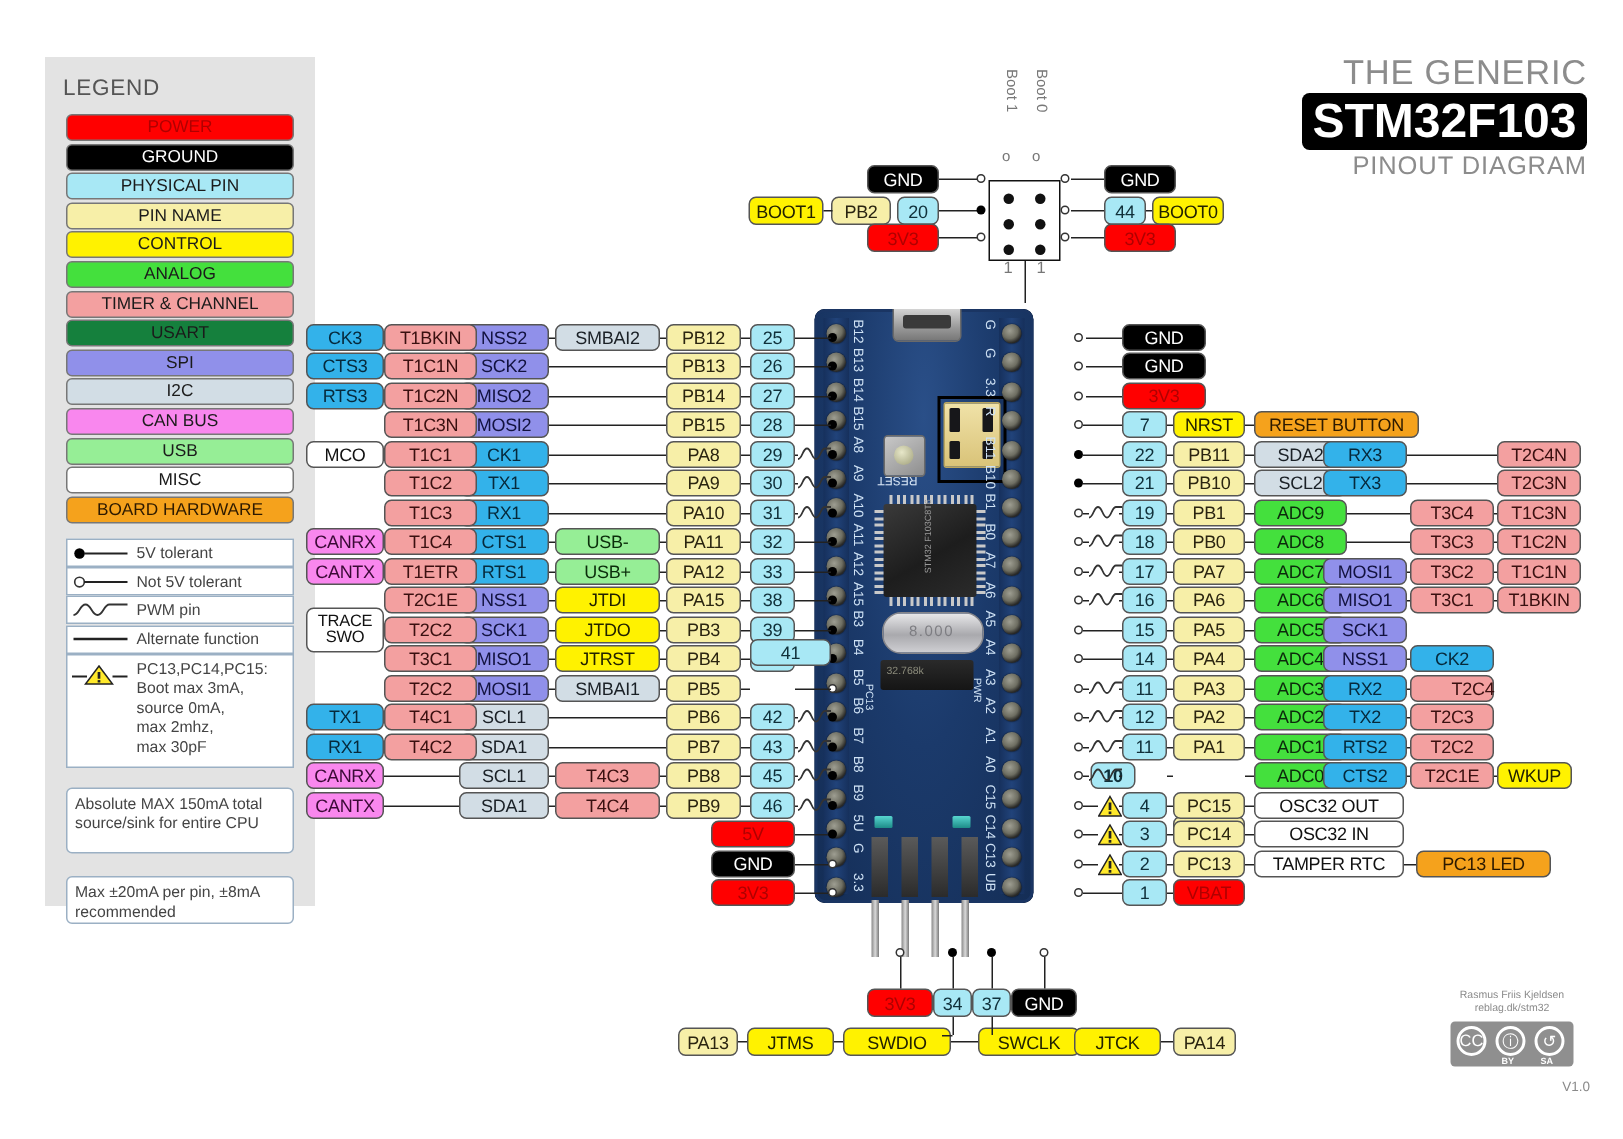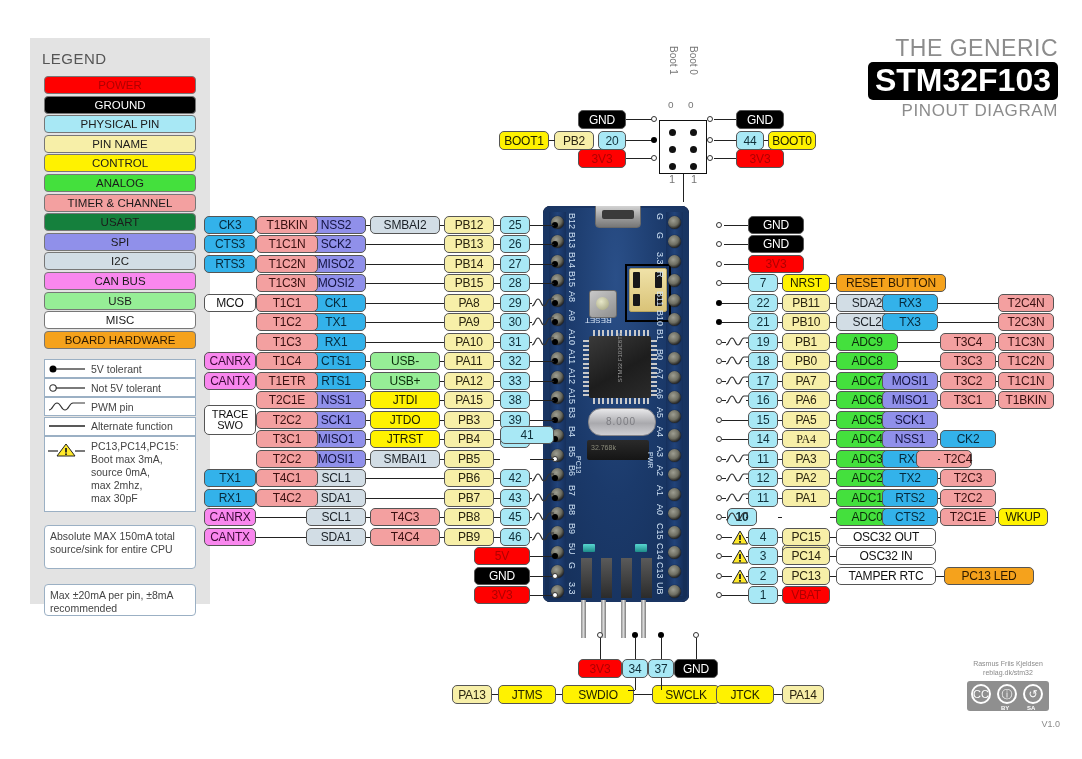--- a/index.html
+++ b/index.html
@@ -795,21 +795,21 @@
     <div class="ln" style="left: 996px; top: 400px; width: 2px;"></div>
     <div class="box c-phys" style="left: 748px; top: 410.5px; width: 30px; height: 18px;">15</div>
     <div class="box c-name" style="left: 782px; top: 410.5px; width: 48px; height: 18px;">PA5</div>
     <div class="ln" style="left: 778px; top: 419.5px; width: 4px;"></div>
     <div class="odot" style="left: 716px; top: 416.5px;"></div>
     <div class="ln" style="left: 722px; top: 419.5px; width: 26px;"></div>
     <div class="box c-analog" style="left: 836px; top: 410.5px; width: 62px; height: 18px;">ADC5</div>
     <div class="ln" style="left: 830px; top: 419.5px; width: 6px;"></div>
     <div class="box c-spi" style="left: 882px; top: 410.5px; width: 56px; height: 18px;">SCK1</div>
     <div class="box c-phys" style="left: 748px; top: 430px; width: 30px; height: 18px;">14</div>
-    <div class="box c-name" style="left: 782px; top: 430px; width: 48px; height: 18px; font-family: Liberation Serif, serif;">PA4</div>
+    <div class="box c-name" style="left: 782px; top: 430px; width: 48px; height: 18px;">PA4</div>
     <div class="ln" style="left: 778px; top: 439px; width: 4px;"></div>
     <div class="odot" style="left: 716px; top: 436px;"></div>
     <div class="ln" style="left: 722px; top: 439px; width: 26px;"></div>
     <div class="box c-analog" style="left: 836px; top: 430px; width: 62px; height: 18px;">ADC4</div>
     <div class="ln" style="left: 830px; top: 439px; width: 6px;"></div>
     <div class="box c-spi" style="left: 882px; top: 430px; width: 56px; height: 18px;">NSS1</div>
     <div class="box c-usart" style="left: 940px; top: 430px; width: 56px; height: 18px;">CK2</div>
     <div class="ln" style="left: 938px; top: 439px; width: 2px;"></div>
     <div class="box c-phys" style="left: 748px; top: 449.5px; width: 30px; height: 18px;">11</div>
     <div class="box c-name" style="left: 782px; top: 449.5px; width: 48px; height: 18px;">PA3</div>
@@ -818,21 +818,21 @@
       <svg width="22" height="12" viewBox="0 0 22 12">
         <path d="M0 9 C3 9 3 2 6 2 C9 2 9 9 12 9 C15 9 15 2 18 2 L22 2" fill="none" stroke="#333" stroke-width="1.2"></path>
       </svg>
     </div>
     <div class="odot" style="left: 716px; top: 455.5px;"></div>
     <div class="ln" style="left: 722px; top: 458.5px; width: 4px;"></div>
     <div class="ln" style="left: 746px; top: 458.5px; width: 2px;"></div>
     <div class="box c-analog" style="left: 836px; top: 449.5px; width: 62px; height: 18px;">ADC3</div>
     <div class="ln" style="left: 830px; top: 458.5px; width: 6px;"></div>
     <div class="box c-usart" style="left: 882px; top: 449.5px; width: 56px; height: 18px;">RX2</div>
-    <div class="box c-timer" style="left: 916px; top: 449.5px; width: 56px; height: 18px; padding-left: 28px;">T2C4</div>
+    <div class="box c-timer" style="left: 940px; top: 449.5px; width: 56px; height: 18px; padding-left: 28px;">T2C4</div>
     <div class="ln" style="left: 938px; top: 458.5px; width: 2px;"></div>
     <div class="box c-phys" style="left: 748px; top: 469px; width: 30px; height: 18px;">12</div>
     <div class="box c-name" style="left: 782px; top: 469px; width: 48px; height: 18px;">PA2</div>
     <div class="ln" style="left: 778px; top: 478px; width: 4px;"></div>
     <div class="pwm" style="left: 726px; top: 472px;">
       <svg width="22" height="12" viewBox="0 0 22 12">
         <path d="M0 9 C3 9 3 2 6 2 C9 2 9 9 12 9 C15 9 15 2 18 2 L22 2" fill="none" stroke="#333" stroke-width="1.2"></path>
       </svg>
     </div>
     <div class="odot" style="left: 716px; top: 475px;"></div>

